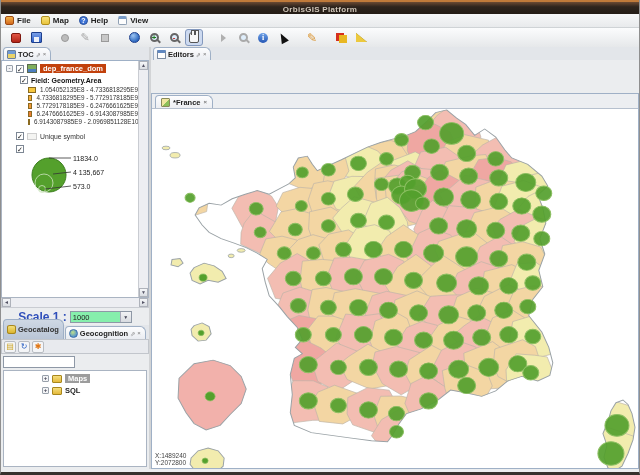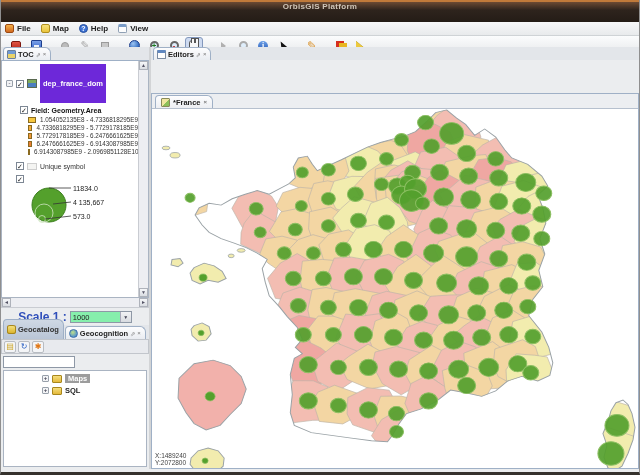--- a/index.html
+++ b/index.html
@@ -1,22 +1,22 @@
 <!DOCTYPE html>
 <html><head>
 <meta charset="utf-8">
 <style>
   * { margin:0; padding:0; box-sizing:border-box; }
   html,body { background:#d8d4ce; font-family:"Liberation Sans", sans-serif; }
   .window { position:relative; width:640px; height:475px; background:#ebedef;
             border-left:1px solid #8f8f8f; border-right:1px solid #8f8f8f;
             border-bottom:3px solid #35312d; overflow:hidden; }
   
-  .titlebar { height:22px; background:linear-gradient(#6b4a33,#2e241d 40%,#241c16);
-              border-top:2px solid #c07a3a; display:flex; align-items:flex-start; justify-content:center; }
+  .titlebar { height:14px; background:linear-gradient(#6b4a33,#2e241d 40%,#241c16);
+              border-top:2px solid #c07a3a; display:flex; align-items:flex-end; justify-content:center; }
   .titlebar .title { font-size:8px; font-weight:bold; color:#cfc5b8; letter-spacing:.3px; }
   
   .menubar { height:14px; background:linear-gradient(#f7f8f9,#e8eaec); border-bottom:1px solid #cfd3d6;
              display:flex; align-items:center; padding-left:4px; gap:10px; }
   .menu-item { display:flex; align-items:flex-end; gap:3px; font-size:8px; font-weight:bold; color:#222; cursor:default; }
   .mi { width:9px; height:9px; border-radius:2px; display:inline-block; }
   .mi-file { background:linear-gradient(#f5b24a,#d26a20); border:1px solid #9c4a12; }
   .mi-map  { background:linear-gradient(#f8e27a,#e9c43c); border:1px solid #b08f1e; }
   .mi-help { background:#3f74d6; border:1px solid #274f9c; border-radius:50%; color:#fff; font-size:7px; line-height:8px; text-align:center; }
   .mi-view { background:#fdfdfd; border:1px solid #8fa0b4; border-top:3px solid #7a9cc8; }
@@ -71,21 +71,21 @@
   
   .toc-wrap { flex:0 0 238px; display:flex; background:#fff; border:1px solid #aab4c2; border-top:1px solid #9fb0c6; }
   .toc-scroll { flex:1; overflow:hidden; padding:3px 0 0 4px; }
   .vscroll { width:10px; background:#edeef2; border-left:1px solid #c9ccd2; display:flex; flex-direction:column; align-items:center; justify-content:space-between; font-size:5px; color:#667; }
   .vscroll .sb-btn, .hscroll .sb-btn { width:9px; height:9px; background:linear-gradient(#f6f7f9,#dadde2); border:1px solid #aeb2ba; font-size:5px; line-height:7px; text-align:center; color:#556; }
   .hscroll { height:10px; background:#edeef2; border:1px solid #c9ccd2; border-top:none; display:flex; align-items:center; justify-content:space-between; }
   .toc-row { display:flex; align-items:center; gap:3px; margin-bottom:2px; }
   .knob { width:7px; height:7px; border:1px solid #98a0aa; background:#f2f3f5; color:#445; font-size:6px; line-height:5px; text-align:center; border-radius:1px; }
   .cb { width:8px; height:8px; background:#fff; border:1px solid #7d8794; font-size:7px; line-height:7px; text-align:center; color:#222; }
   .layer-ic { width:10px; height:9px; background:linear-gradient(180deg,#7fae5c 50%,#4c7ec0 50%); border:1px solid #5a6a50; }
-  .layer-label { font-size:7.5px; font-weight:bold; color:#fdfdfd; background:#6d28d9; padding:15px 3px; }
+  .layer-label { font-size:7.5px; font-weight:bold; color:#fdfdfd; background:#c2410c; padding:0 3px; }
   .field-title { font-size:7px; font-weight:bold; color:#111; }
   .legend-row { display:flex; align-items:center; gap:4px; margin:1px 0 1px 22px; }
   .swatch { width:10px; height:6px; border:1px solid #8a6a20; }
   .legend-label { font-size:6.3px; color:#333; white-space:nowrap; }
   .unique-row { margin-left:10px; margin-top:7px; }
   .empty-swatch { width:10px; height:7px; border:1px solid #cfcfcf; background:#f4f4f2; }
   .small-label { font-size:6.8px; color:#333; }
   .prop-row { margin-left:10px; margin-top:5px; align-items:flex-start; }
   
   .scale-row { height:17px; display:flex; align-items:center; justify-content:center; gap:3px; background:#ebedef; }

